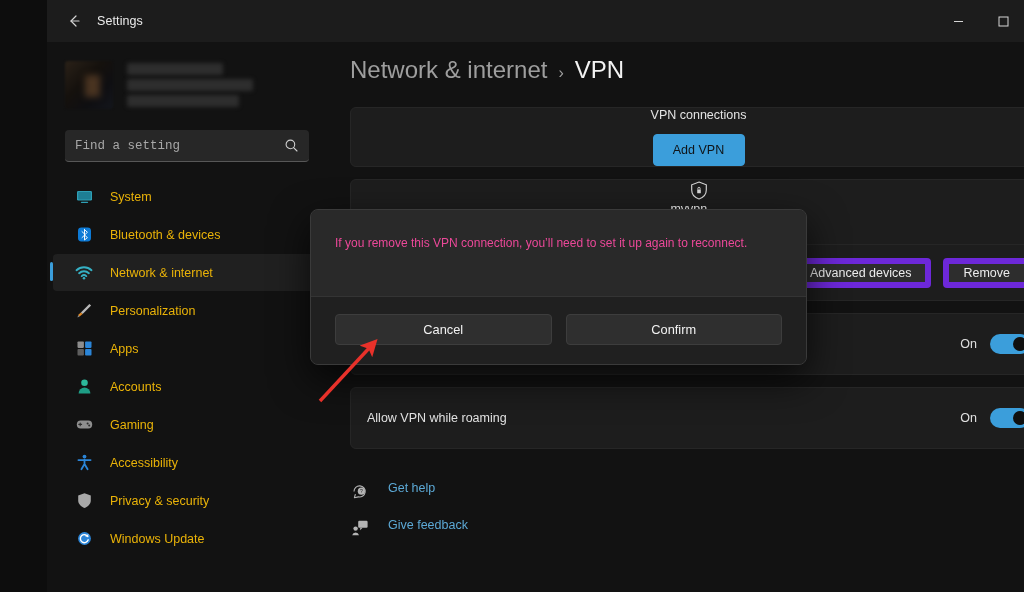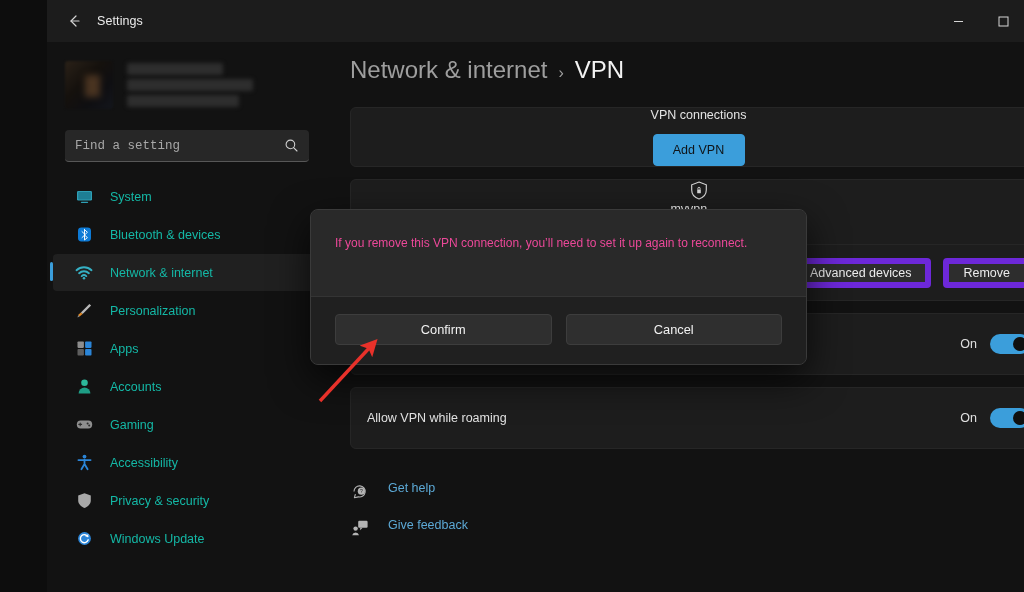--- a/index.html
+++ b/index.html
@@ -148,21 +148,21 @@
     background: #3b9edb;
   }
   .nav-icon {
     width: 18px; height: 18px;
     display: flex; align-items: center; justify-content: center;
     flex: 0 0 18px;
   }
   .nav-label {
     margin-left: 17px;
     font-size: 12.5px;
-    color: #14b8a6;
+    color: #eab308;
     white-space: nowrap;
     text-align: right;
   }
 
   
   .content {
     position: absolute;
     left: 290px; top: 42px;
     width: 734px; height: 550px;
     background: #121212;
@@ -595,22 +595,22 @@
       </div>
     </div>
 
   </div>
 
   <div class="dialog">
     <div class="dialog-body">
       <div class="dialog-msg">If you remove this VPN connection, you’ll need to set it up again to reconnect.</div>
     </div>
     <div class="dialog-footer">
+      <button class="dialog-btn">Cancel</button>
       <button class="dialog-btn">Confirm</button>
-      <button class="dialog-btn">Cancel</button>
     </div>
   </div>
 
   <svg class="arrow-overlay" viewBox="0 0 1024 592">
     <defs>
       <marker id="arrowhead" markerWidth="5" markerHeight="5" refX="2.6" refY="2.5" orient="auto">
         <path d="M0,0 L5,2.5 L0,5 L1.1,2.5 Z" fill="#e8312a"></path>
       </marker>
     </defs>
     <line x1="273" y1="401" x2="325" y2="345" stroke="#e8312a" stroke-width="3.4" marker-end="url(#arrowhead)"></line>

